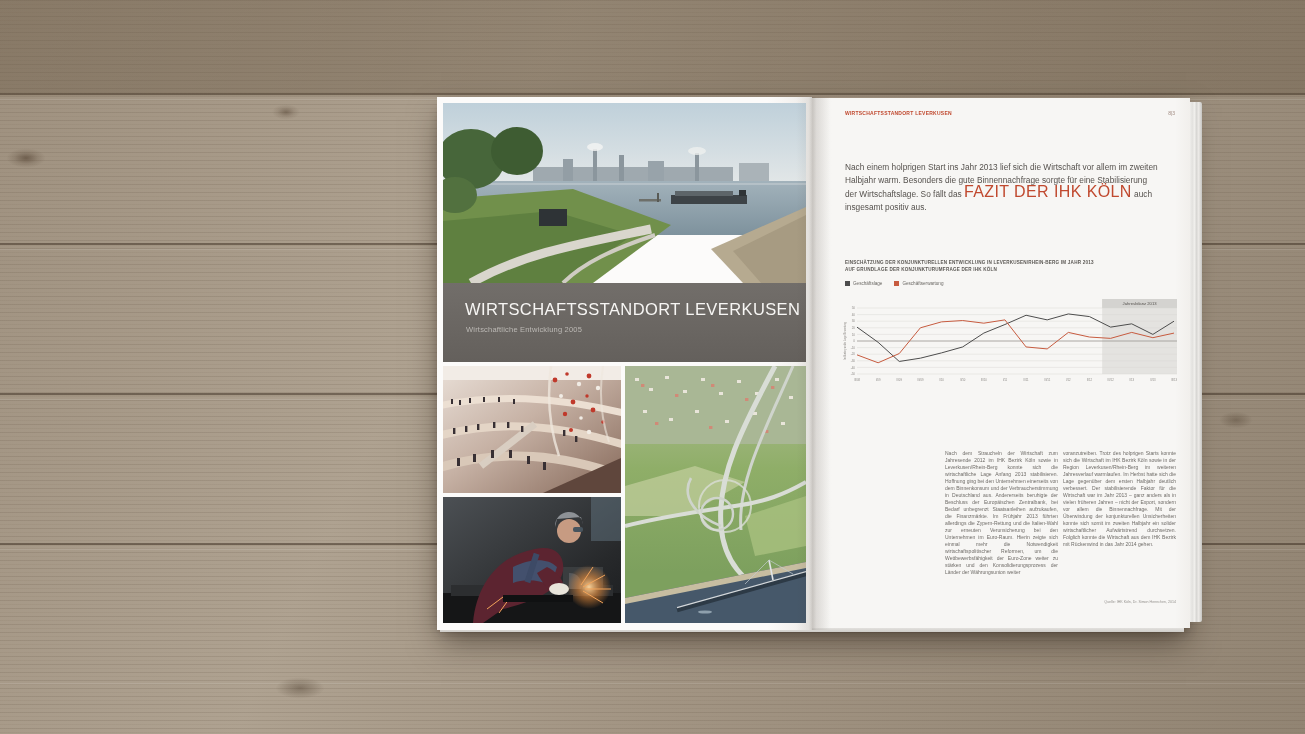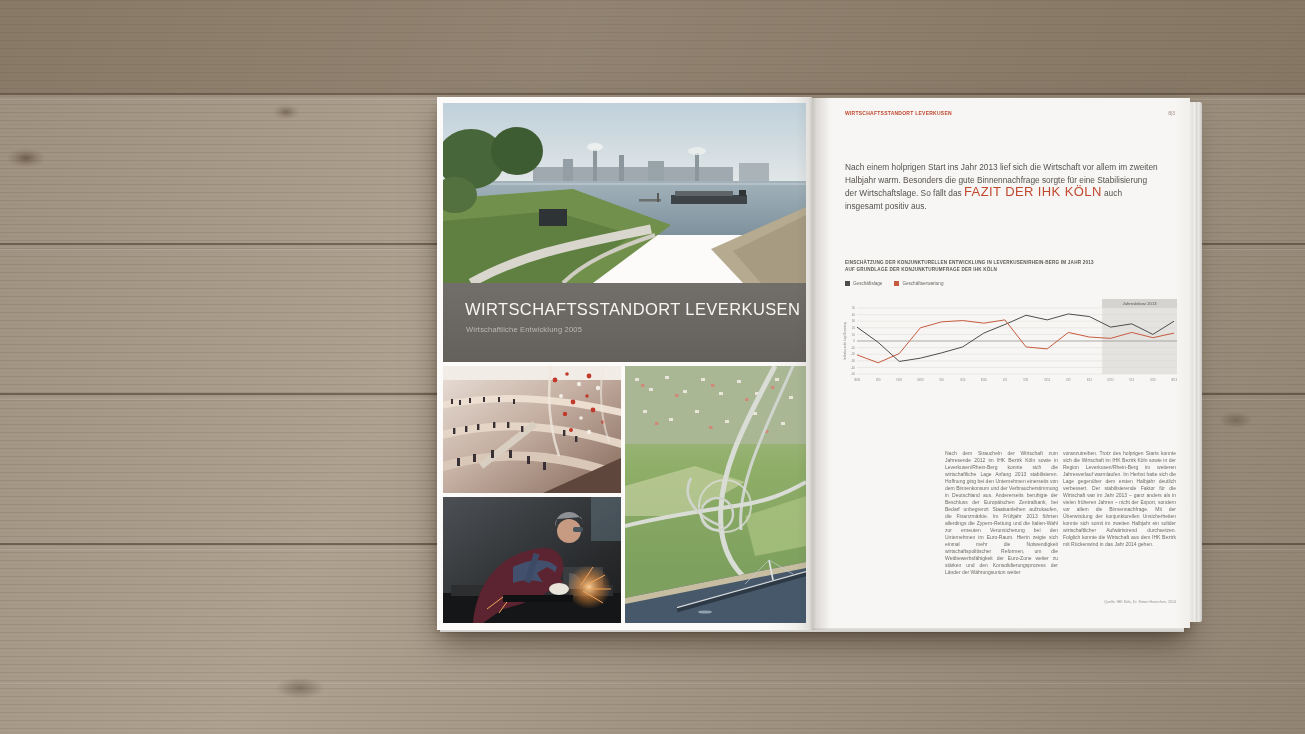--- a/index.html
+++ b/index.html
@@ -46,21 +46,21 @@
   .ph-mall{left:6px;top:269px;width:178px;height:127px;}
   .ph-welder{left:6px;top:400px;width:178px;height:126px;}
   .ph-aerial{left:188px;top:269px;width:181px;height:257px;}
 
   
   .rp{position:absolute;left:0;top:0;width:378px;height:530px;font-family:"Liberation Sans",sans-serif;}
   .rp-header-title{position:absolute;left:33px;top:12px;font-size:5px;letter-spacing:.25px;
     color:#c0492f;font-weight:bold;}
   .rp-page-num{position:absolute;right:15px;top:12px;font-size:5px;color:#a08a80;}
   .intro{position:absolute;left:33px;top:63px;width:316px;font-size:8.3px;line-height:12.6px;color:#56524e;}
-  .intro .hl{color:#c0492f;font-size:13px;letter-spacing:.4px;margin-top:37px;}
+  .intro .hl{color:#c0492f;font-size:16px;letter-spacing:.4px;margin-top:37px;}
   .chart-heading{position:absolute;left:33px;top:161px;width:320px;font-size:4.6px;line-height:7px;
     letter-spacing:.2px;color:#5b5854;font-weight:bold;}
   .legend{position:absolute;left:33px;top:183px;display:flex;gap:12px;align-items:center;}
   .legend .item{display:flex;align-items:center;gap:3px;}
   .legend .sw{width:5px;height:5px;display:inline-block;}
   .legend .lb{font-size:4.6px;color:#6c6965;}
   .chart-wrap{position:absolute;left:31px;top:199px;width:336px;height:92px;}
   .chart-wrap svg{display:block;width:336px;height:92px;}
   .col{position:absolute;width:113px;font-size:5px;line-height:7px;color:#6f6c68;text-align:justify;}
   .col1{left:133px;top:352px;}

